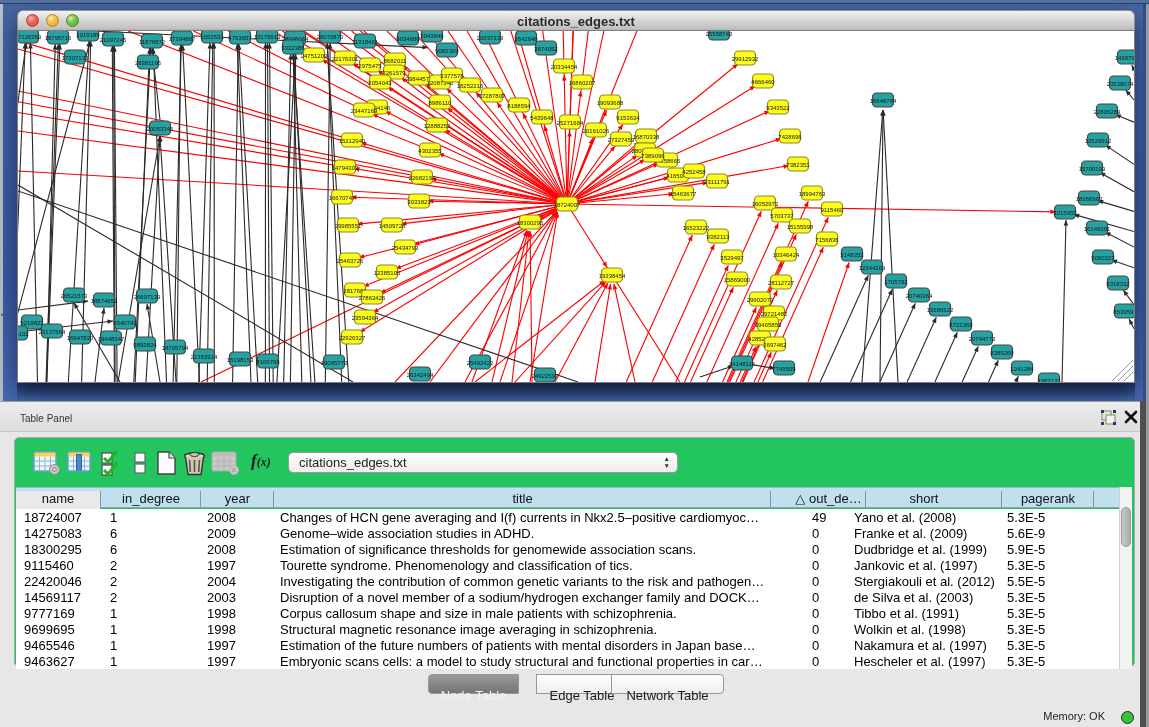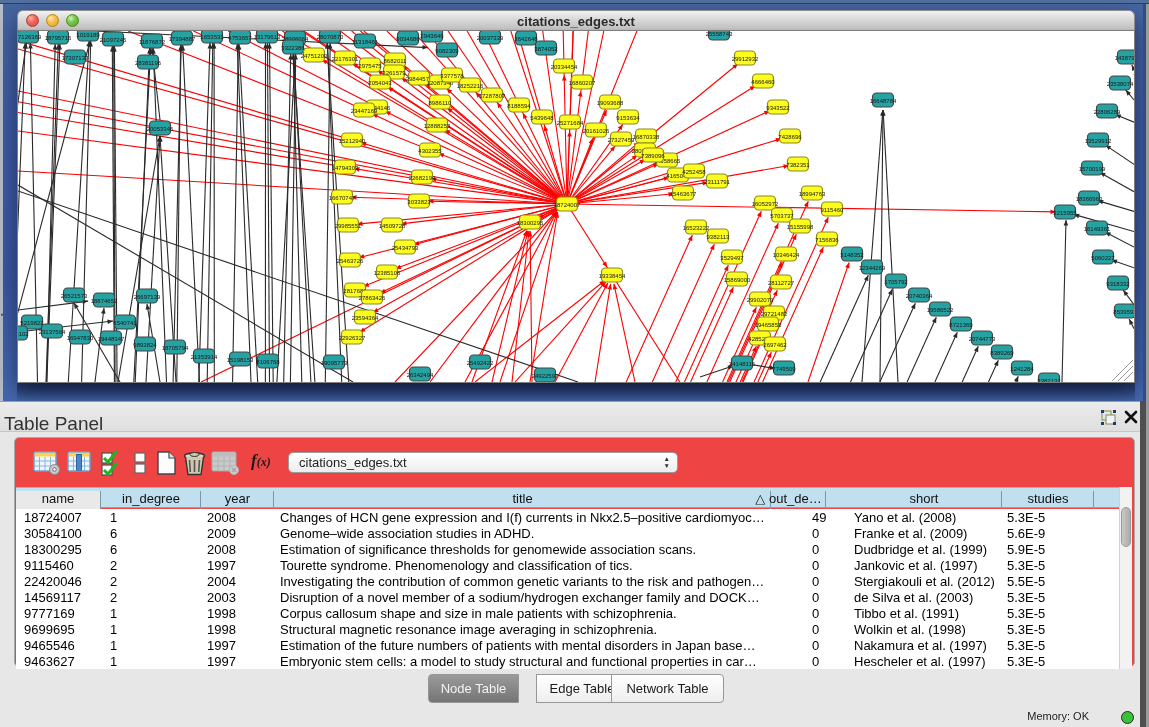--- a/index.html
+++ b/index.html
@@ -7,38 +7,38 @@
 #topstrip{position:absolute;left:0;top:0;width:1149px;height:4px;background:#53719f;border-bottom:1px solid #2c4170}
 #leftstrip{position:absolute;left:0;top:4px;width:3px;height:397px;background:#b7bdc9}
 #shadowband{position:absolute;left:17px;top:382px;width:1118px;height:19px;background:linear-gradient(180deg,#22386a 0%,#2a4374 35%,#4167a8 100%)}
 #win{position:absolute;left:17px;top:10px;width:1118px;height:372px;border-radius:6px 6px 0 0;box-shadow:0 10px 22px rgba(0,0,25,.5)}
 #titlebar{position:absolute;left:0;top:0;width:100%;height:21px;border-radius:6px 6px 0 0;background:linear-gradient(180deg,#f2f2f2,#d8d8d8 45%,#c2c2c2 90%,#b5b5b5);border:1px solid #8e8e8e;border-bottom:1px solid #6f6f6f}
 #title{position:absolute;left:0;top:3px;width:100%;text-align:center;font-size:13px;font-weight:bold;color:#2b2b2b}
 .light{position:absolute;top:4px;width:13px;height:13px;border-radius:50%;z-index:5}
 #canvas{position:absolute;left:1px;top:21px;width:1116px;height:351px;background:#fff;overflow:hidden;box-shadow:0 0 0 1px #7f7f7f}
 #panel{position:absolute;left:0;top:401px;width:1149px;height:326px;background:#e7e7e7}
 #phead{position:absolute;left:0;top:0;width:100%;height:31px;background:linear-gradient(180deg,#ececec,#dedede);border-top:1px solid #9a9a9a;border-bottom:1px solid #c6c6c6}
-#phead .t{position:absolute;left:4px;top:11px;font-size:19px;color:#333}
-#card{position:absolute;left:14px;top:36px;width:1121px;height:230px;background:#ef4444;border:1px solid #a9a9a9;border-radius:5px}
+#phead .t{position:absolute;left:20px;top:11px;font-size:10px;color:#333}
+#card{position:absolute;left:14px;top:36px;width:1121px;height:230px;background:#22c55e;border:1px solid #a9a9a9;border-radius:5px}
 #toolbar{position:absolute;left:0;top:0;width:100%;height:47px}
 .tbi{position:absolute;top:12px}
 #dropdown{position:absolute;left:273px;top:14px;width:390px;height:21px;background:linear-gradient(180deg,#ffffff,#ededed);border:1px solid #9b9b9b;border-radius:5px;font-size:13px;color:#222;padding:2px 0 0 10px}
 #ddarr{position:absolute;right:7px;top:3px;font-size:6.5px;color:#333;line-height:6.5px}
 #thead{position:absolute;left:1px;top:49px;width:1105px;height:21px;background:#c0e0f0;border-top:1px solid #9ab4c4;border-bottom:1px solid #8aa4b4;font-size:13px;color:#111}
 .th{position:absolute;top:3px;text-align:center;border-right:1px solid #7d97a7;height:18px}
 #tbody{position:absolute;left:1px;top:71px;width:1105px;height:160px;background:#fff;font-size:13px;color:#000;overflow:hidden}
 .tr{position:relative;height:16px;white-space:nowrap}
 .c{position:absolute;top:1px;overflow:hidden}
 .c0{left:8px;width:88px}.c1{left:94px;width:100px}.c2{left:191px;width:78px}
 .c3{left:264px;width:486px}.c4{left:796px;width:80px}.c5{left:838px;width:152px}.c6{left:991px;width:100px}
 #vscroll{position:absolute;right:2px;top:49px;width:13px;height:182px;background:#f2f2f2;border-left:1px solid #d0d0d0}
 #vthumb{position:absolute;left:1px;top:20px;width:10px;height:40px;background:linear-gradient(90deg,#c9c9c9,#ababab);border:1px solid #9a9a9a;border-radius:6px}
 #seg{position:absolute;left:428px;top:273px;height:21px;font-size:13px}
-.sg{position:absolute;top:0;height:29px;border:1px solid #979797;text-align:center;padding-top:6px}
-#memory{position:absolute;right:60px;bottom:5px;font-size:11px;color:#222}
+.sg{position:absolute;top:0;height:20px;border:1px solid #979797;text-align:center;padding-top:13px}
+#memory{position:absolute;right:44px;bottom:5px;font-size:11px;color:#222}
 #memdot{position:absolute;right:15px;bottom:3px;width:13px;height:13px;border-radius:50%;background:#35c435;border:1.5px solid #2a2a2a}
 #rightstrip{position:absolute;right:3px;top:401px;width:6px;height:326px;background:#4f4f4f}
 #rightstrip2{position:absolute;right:0;top:4px;width:3px;height:723px;background:#9a9a9a}
 </style></head><body>
 <div id="app">
  <div id="desktop"></div>
  <div id="topstrip"></div>
  <div id="leftstrip"></div>
  <div id="shadowband"></div>
  <div style="position:absolute;left:1px;top:311px;width:7px;height:8px;color:#555;font-size:8px;line-height:8px">▪</div>
@@ -1001,36 +1001,36 @@
             <path d="M21 18 l4 4 M25 18 l-4 4" stroke="#a5a5a5" stroke-width="1.4"></path>
           </svg>
      <div class="tbi" style="left:236px;top:13px;font-size:17px;font-style:italic;font-family:'Liberation Serif',serif;font-weight:bold;color:#1a1a1a">f<span style="font-size:12px">(x)</span></div>
      <div id="dropdown">citations_edges.txt<div id="ddarr">▲<br>▼</div></div>
    </div>
    <div id="thead">
      <div class="th" style="left:0;width:85px;background:#e9e9e9">name</div>
      <div class="th" style="left:86px;width:99px">in_degree</div>
      <div class="th" style="left:186px;width:72px">year</div>
      <div class="th" style="left:259px;width:496px">title</div>
-     <div class="th" style="left:736px;width:74px">△ out_de…</div>
+     <div class="th" style="left:776px;width:74px">△ out_de…</div>
      <div class="th" style="left:831px;width:155px">short</div>
-     <div class="th" style="left:987px;width:91px">studies</div>
+     <div class="th" style="left:987px;width:91px">pagerank</div>
    </div>
    <div id="tbody">
           <div class="tr">
             <div class="c c0">18724007</div>
             <div class="c c1">1</div>
             <div class="c c2">2008</div>
-            <div class="c c3">Changes of HCN gene expression and I(f) currents in Nkx2.5–positive cardiomyoc…</div>
+            <div class="c c3">Changes of HCN gene averaging and I(f) currents in Nkx2.5–positive cardiomyoc…</div>
             <div class="c c4">49</div>
             <div class="c c5">Yano et al. (2008)</div>
             <div class="c c6">5.3E-5</div>
           </div>
           <div class="tr">
-            <div class="c c0">30584100</div>
+            <div class="c c0">14275083</div>
             <div class="c c1">6</div>
             <div class="c c2">2009</div>
             <div class="c c3">Genome–wide association studies in ADHD.</div>
             <div class="c c4">0</div>
             <div class="c c5">Franke et al. (2009)</div>
             <div class="c c6">5.6E-9</div>
           </div>
           <div class="tr">
             <div class="c c0">18300295</div>
             <div class="c c1">6</div>
@@ -1091,21 +1091,21 @@
             <div class="c c2">1997</div>
             <div class="c c3">Estimation of the future numbers of patients with mental disorders in Japan base…</div>
             <div class="c c4">0</div>
             <div class="c c5">Nakamura et al. (1997)</div>
             <div class="c c6">5.3E-5</div>
           </div>
           <div class="tr">
             <div class="c c0">9463627</div>
             <div class="c c1">1</div>
             <div class="c c2">1997</div>
-            <div class="c c3">Embryonic stem cells: a model to study structural and functional properties in car…</div>
+            <div class="c c3">Embryonic scans cells: a model to study structural and functional properties in car…</div>
             <div class="c c4">0</div>
             <div class="c c5">Hescheler et al. (1997)</div>
             <div class="c c6">5.3E-5</div>
           </div>
         </div>
    <div id="vscroll">
           <div id="vthumb"></div>
         </div>
   </div>
   <div id="seg">

